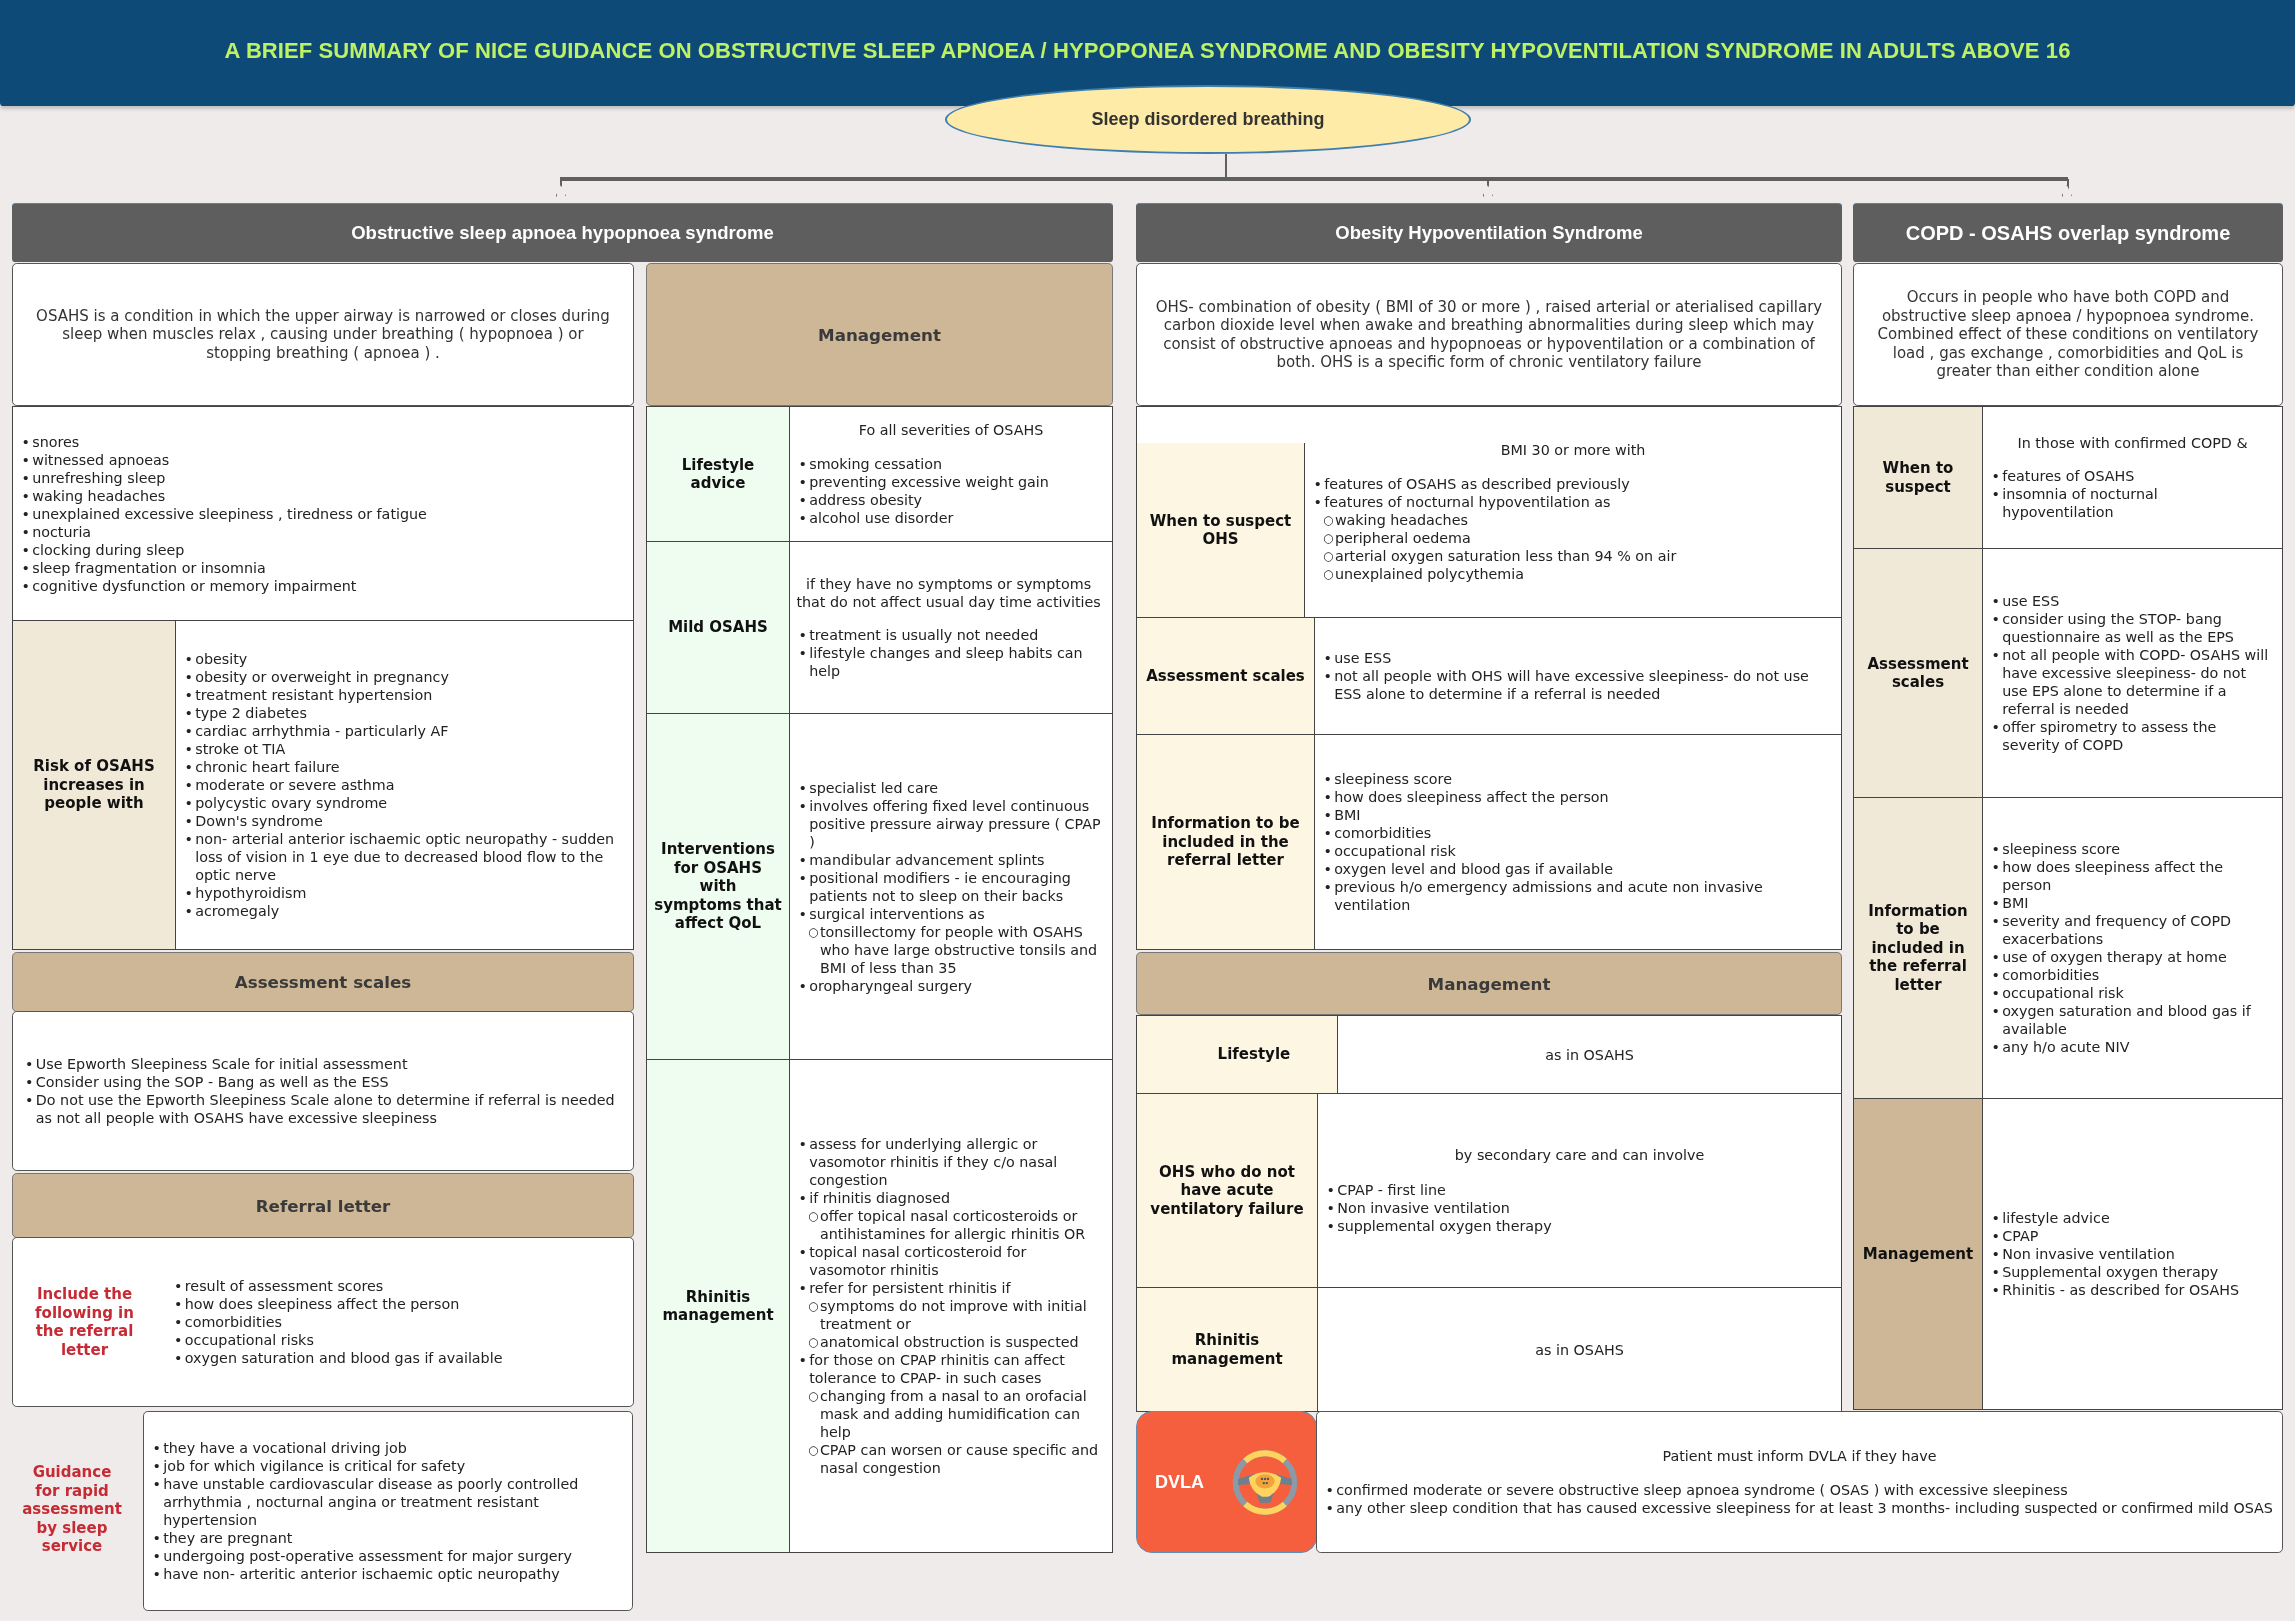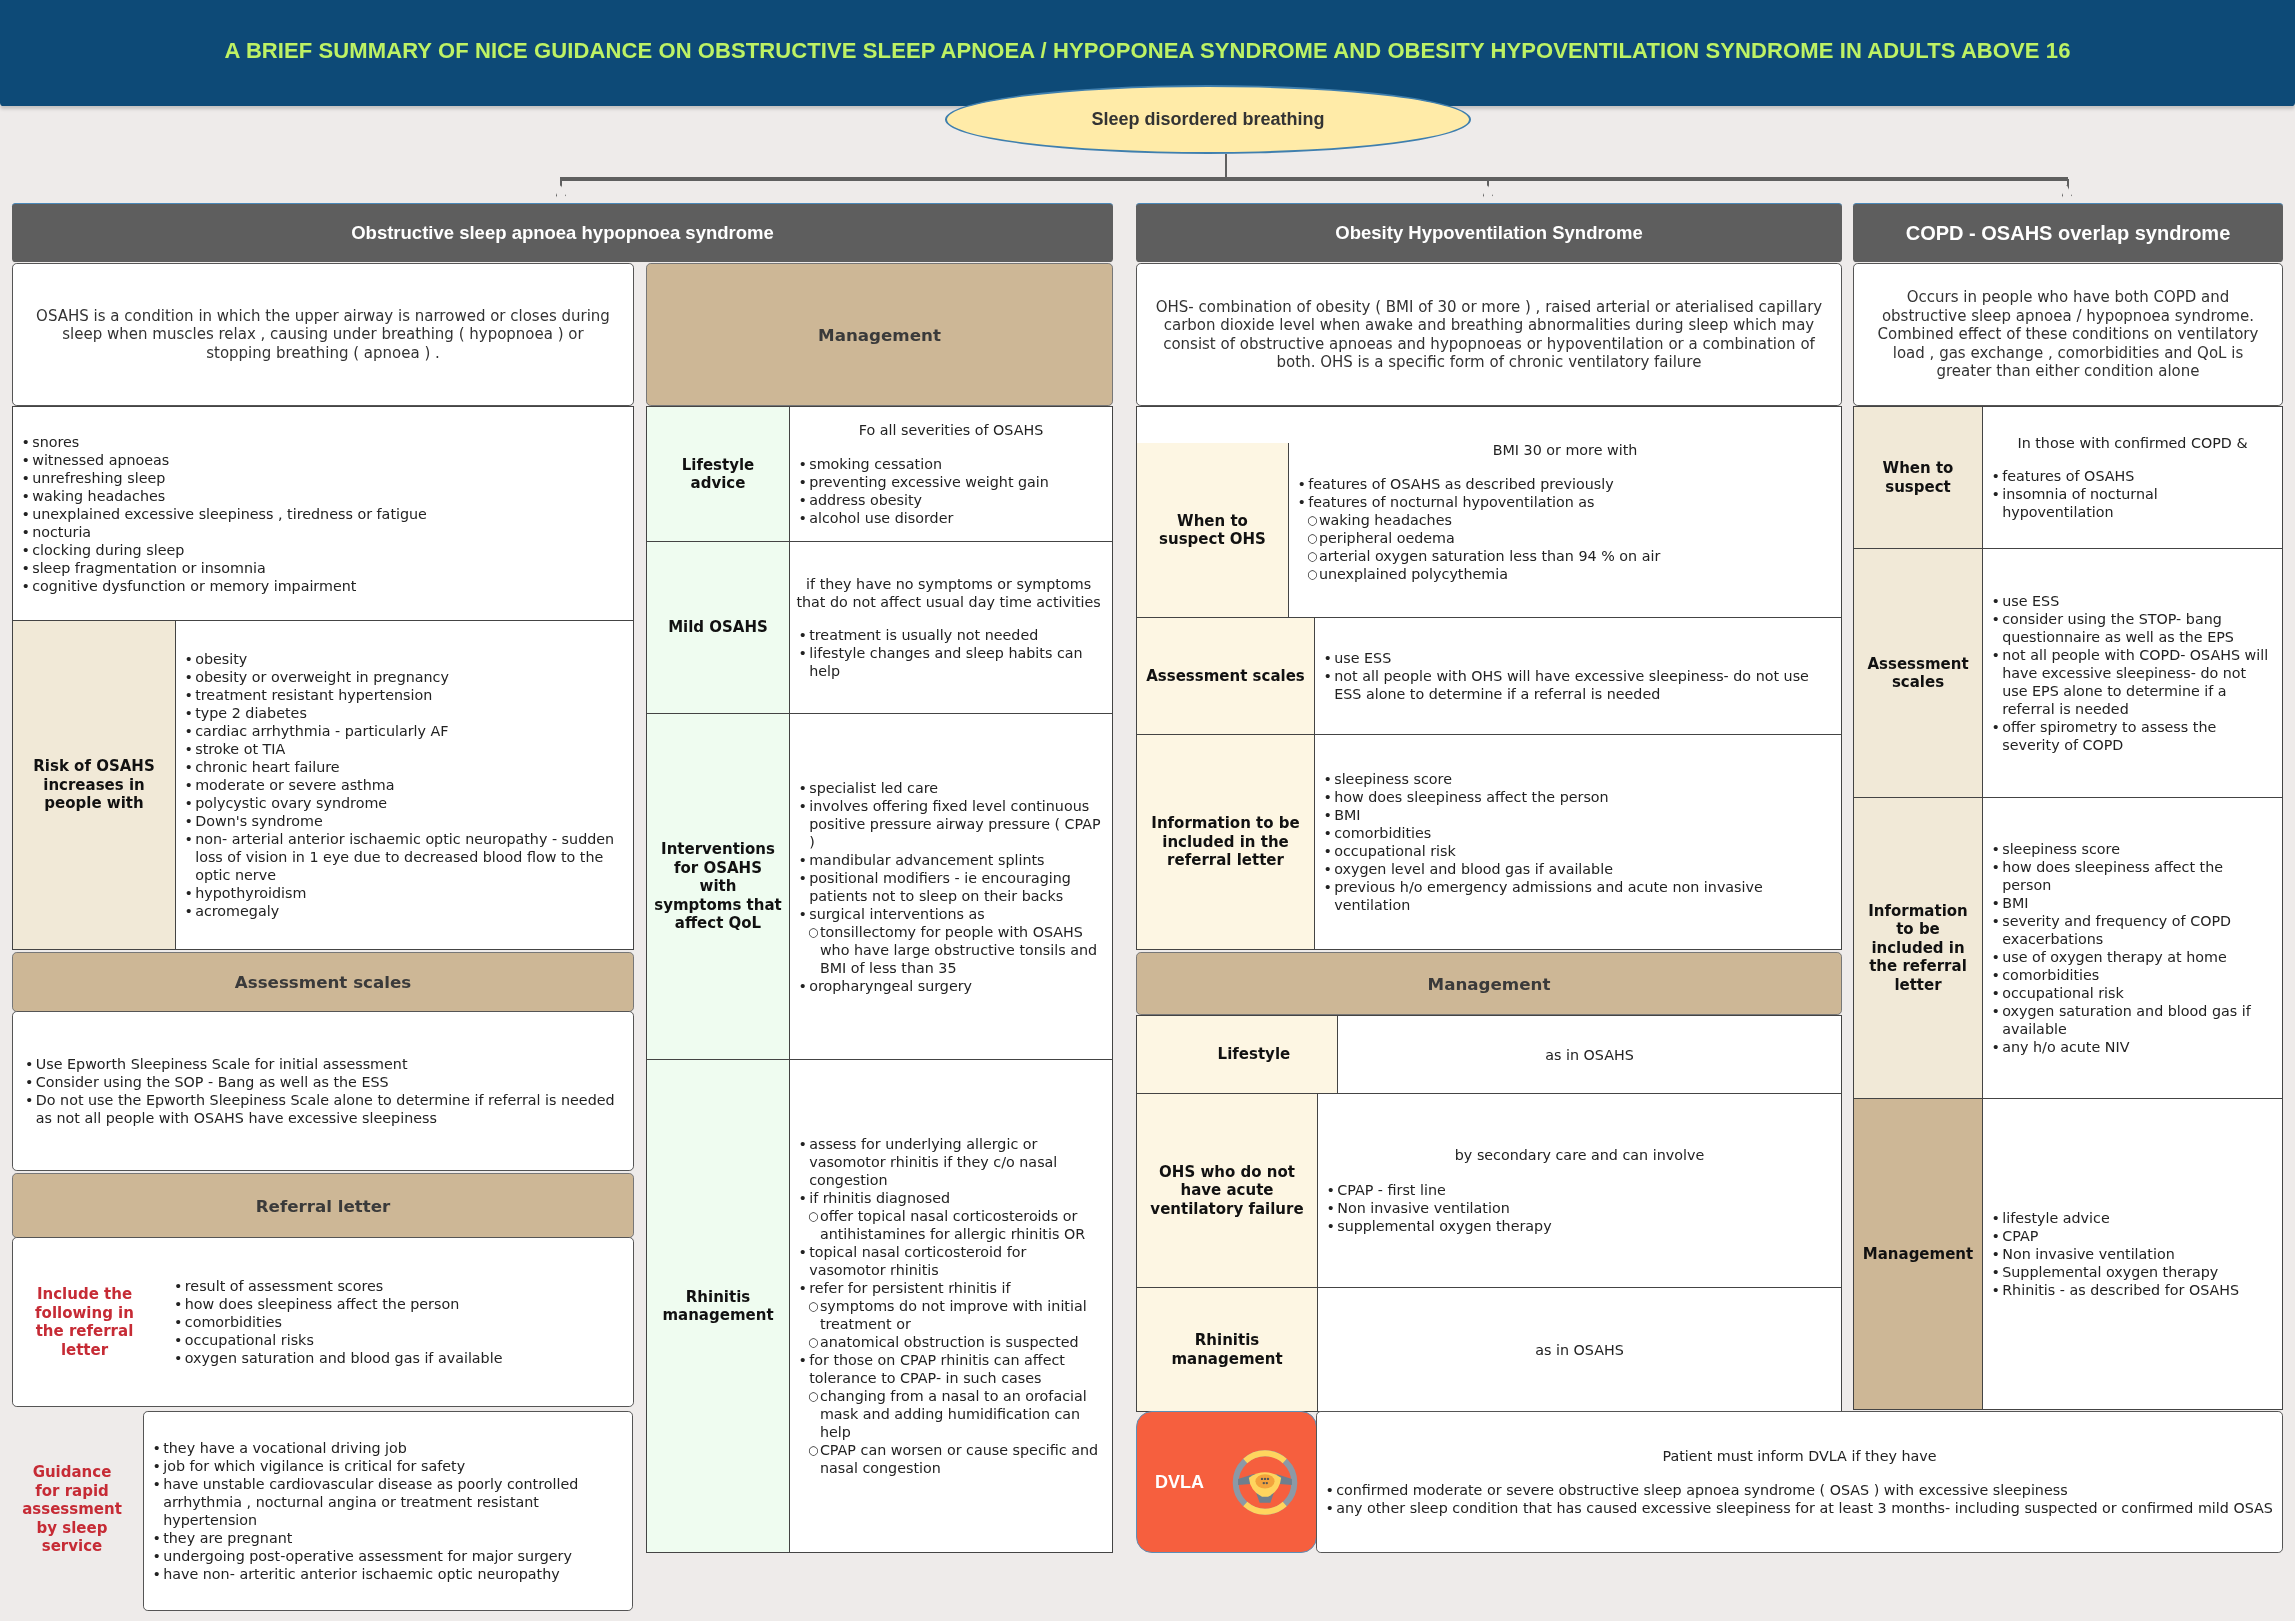--- a/index.html
+++ b/index.html
@@ -205,21 +205,21 @@
         </ul>
     </div>
   </div>
 </div>
 
 <div class="abs card center-text" style="left:1136px; top:263px; width:706px; height:143px;">
   <span>OHS- combination of obesity ( BMI of 30 or more ) , raised arterial or aterialised capillary carbon dioxide level when awake and breathing abnormalities during sleep which may consist of obstructive apnoeas and hypopnoeas or hypoventilation or a combination of both. OHS is a specific form of chronic ventilatory failure</span>
 </div>
 <div class="abs" style="left:1136px; top:406px; width:706px;">
   <div class="row first" style="height:212px;">
-    <div class="label lab-cream" style="width:152px;margin-top:36px;">When to suspect OHS</div>
+    <div class="label lab-cream" style="width:168px;margin-top:36px;">When to suspect OHS</div>
     <div class="content">
       <div class="intro" style="margin-bottom:16.7px;">BMI 30 or more with</div>
       <ul>
           <li>features of OSAHS as described previously</li>
           <li>features of nocturnal hypoventilation as</li>
           <li class="sub">waking headaches</li>
           <li class="sub">peripheral oedema</li>
           <li class="sub">arterial oxygen saturation less than 94 % on air</li>
           <li class="sub">unexplained polycythemia</li>
         </ul>

